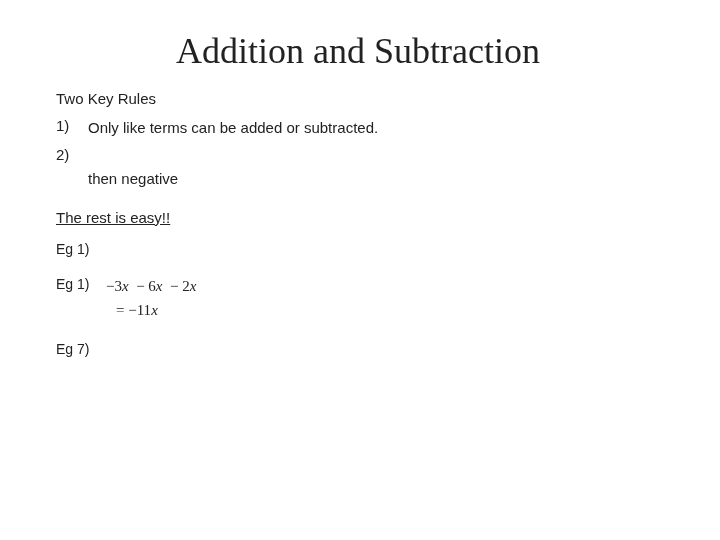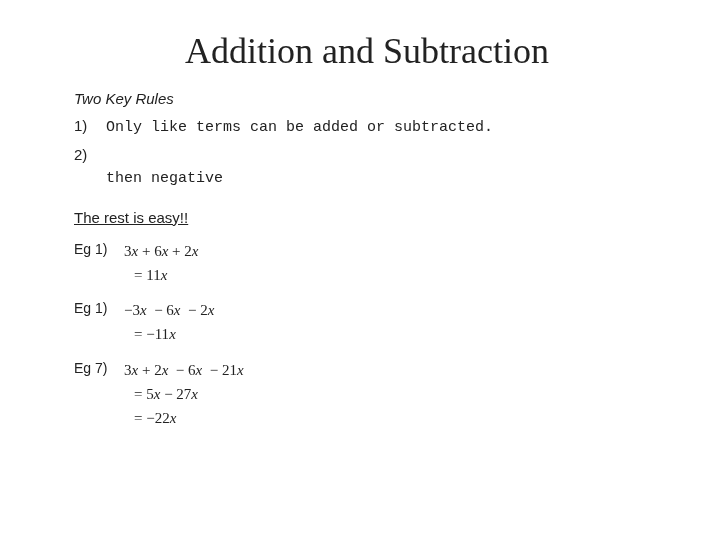--- a/index.html
+++ b/index.html
@@ -13,41 +13,40 @@
       height: 540px;
       background: #ffffff;
       font-family: 'Georgia', 'Times New Roman', serif;
       color: #222222;
       overflow: hidden;
     }
 
     .page {
       width: 720px;
       height: 540px;
-      padding: 30px 60px 30px 74px;
+      padding: 30px 60px 30px 56px;
       display: flex;
       flex-direction: column;
       gap: 0;
     }
 
     .title {
       font-size: 36px;
       font-weight: normal;
       text-align: center;
       font-family: 'Georgia', serif;
       margin-bottom: 18px;
       color: #222;
     }
 
     .section-label {
       font-size: 15px;
       font-family: Arial, sans-serif;
       margin-bottom: 10px;
       color: #222;
-      font-style: italic;
     }
 
     .rules-list {
       list-style: none;
       margin-bottom: 12px;
     }
 
     .rule-item {
       display: flex;
       align-items: flex-start;
@@ -58,36 +57,36 @@
     }
 
     .rule-num {
       min-width: 32px;
       font-size: 15px;
       font-family: Arial, sans-serif;
     }
 
     .rule-text {
       font-size: 15px;
-      font-family: Liberation Mono, monospace;
+      font-family: Liberation Sans, sans-serif;
       line-height: 1.5;
     }
 
     .easy-text {
       font-size: 15px;
       font-family: Arial, sans-serif;
       margin-bottom: 14px;
       color: #222;
       text-decoration: underline;
     }
 
     .examples {
       display: flex;
       flex-direction: column;
-      gap: 4px;
+      gap: 10px;
     }
 
     .eg-row {
       display: flex;
       align-items: flex-start;
       gap: 8px;
       margin-bottom: 8px;
     }
 
     .eg-tag {
@@ -137,38 +136,29 @@
       </span>
     </li>
   </ul>
 
   <p class="easy-text">The rest is easy!!</p>
 
   <div class="examples">
 
     <div class="eg-row">
       <span class="eg-tag">Eg 1)</span>
-      <div class="math-block">
-        <span class="math-expr">3<em>x</em> + 6<em>x</em> + 2<em>x</em></span>
-        <span class="math-expr"><span class="indent">= 11<em>x</em></span></span>
-      </div>
     </div>
 
     <div class="eg-row">
       <span class="eg-tag">Eg 1)</span>
       <div class="math-block">
         <span class="math-expr">−3<em>x</em> &nbsp;− 6<em>x</em> &nbsp;− 2<em>x</em></span>
         <span class="math-expr"><span class="indent">= −11<em>x</em></span></span>
       </div>
     </div>
 
     <div class="eg-row">
       <span class="eg-tag">Eg 7)</span>
-      <div class="math-block">
-        <span class="math-expr">3<em>x</em> + 2<em>x</em> &nbsp;− 6<em>x</em> &nbsp;− 21<em>x</em></span>
-        <span class="math-expr"><span class="indent">= 5<em>x</em> − 27<em>x</em></span></span>
-        <span class="math-expr"><span class="indent">= −22<em>x</em></span></span>
-      </div>
     </div>
 
   </div>
 
 </div>
 
 </body></html>

